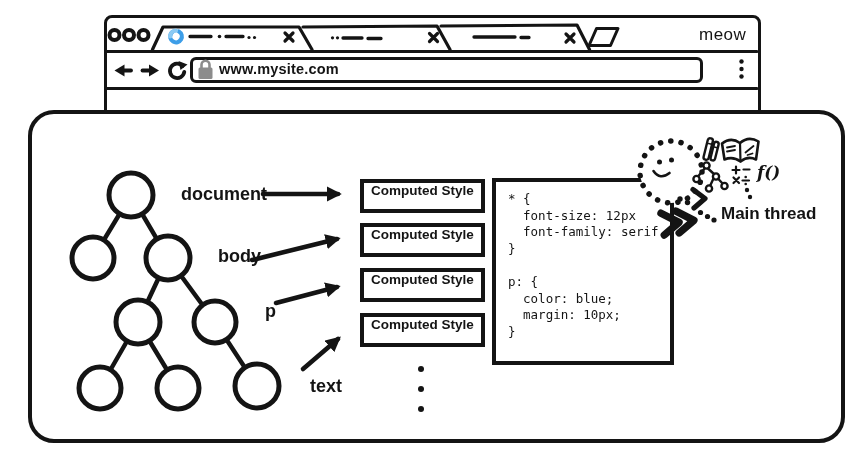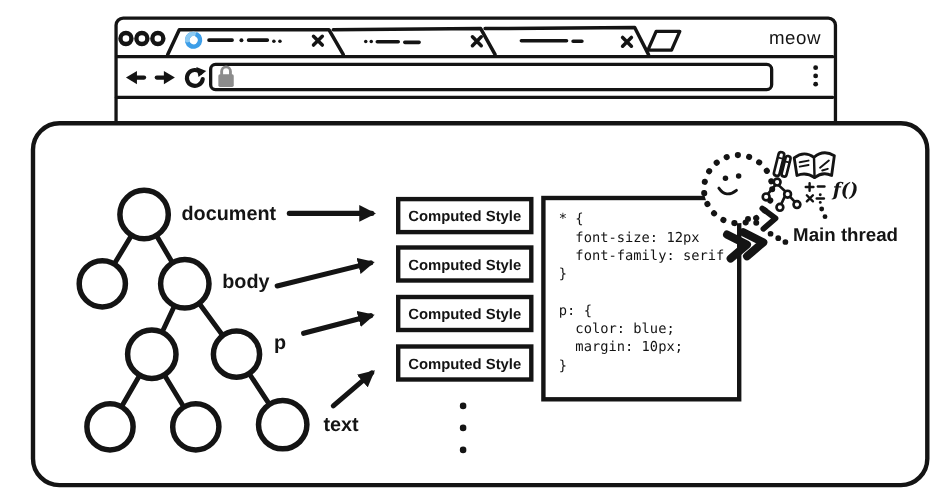--- a/index.html
+++ b/index.html
@@ -11,26 +11,26 @@
         background:#fff;box-sizing:border-box;z-index:1;}
   .urlfield{left:190px;top:57px;width:513px;height:26px;border:3px solid #141414;border-radius:6px;
         background:#fff;box-sizing:border-box;z-index:3;}
   .brand{left:699px;top:25px;width:62px;font-size:17px;font-weight:400;letter-spacing:.5px;z-index:5;}
   .urltext{left:219px;top:61px;font-size:14.5px;font-weight:600;letter-spacing:.2px;z-index:5;}
   
   .rbox{left:28px;top:110px;width:817px;height:333px;border:4.5px solid #141414;border-radius:26px;
         background:#fff;box-sizing:border-box;z-index:2;}
   .rtitle{left:58px;top:120px;font-size:27px;font-weight:700;letter-spacing:.3px;z-index:5;}
   .csbox{left:360px;width:125px;height:34px;border:4px solid #141414;background:#fff;box-sizing:border-box;
-         display:flex;align-items:center;justify-content:center;font-size:13.5px;font-weight:700;z-index:3;}
+         display:flex;justify-content:center;font-size:13.5px;font-weight:700;z-index:3;}
   .codebox{left:492px;top:178px;width:182px;height:187px;border:4px solid #141414;background:#fff;
          box-sizing:border-box;z-index:3;}
   .codebox pre{margin:0;padding:9px 0 0 12px;font-family:"DejaVu Sans Mono",monospace;
          font-size:12.5px;line-height:16.6px;color:#141414;}
-  .treelabel{font-size:18px;font-weight:700;line-height:20px;z-index:5;}
+  .treelabel{font-size:18px;font-weight:700;line-height:20px;z-index:5;margin-left:16px;}
   .mthread{left:721px;top:204px;font-size:17px;font-weight:700;z-index:5;}
   svg.layer{left:0;top:0;z-index:4;pointer-events:none;}
 </style>
 </head>
 <body>
 
 <div id="canvas">
 
   <div class="abs bwin"></div>
 
@@ -215,20 +215,21 @@
           <circle cx="745.7" cy="184" r="1.3" fill="#141414" stroke="none"></circle>
           <circle cx="747" cy="190" r="2.2" fill="#141414" stroke="none"></circle>
           <circle cx="750" cy="197" r="2.2" fill="#141414" stroke="none"></circle>
         </g>
         <text x="757" y="178" font-family="DejaVu Serif, serif" font-size="17" font-style="italic" font-weight="bold" fill="#141414" stroke="none">f()</text>
       </g>
     </g>
   </svg>
 
   <div class="abs brand">meow</div>
+  <div class="abs urltext">www.mysite.com</div>
 
   <div class="abs treelabel" style="left:165px;top:184px">document</div>
   <div class="abs treelabel" style="left:202px;top:246px">body</div>
   <div class="abs treelabel" style="left:249px;top:301px">p</div>
   <div class="abs treelabel" style="left:294px;top:376px">text</div>
 
   <div class="abs mthread">Main thread</div>
 </div>
 
 </body></html>

